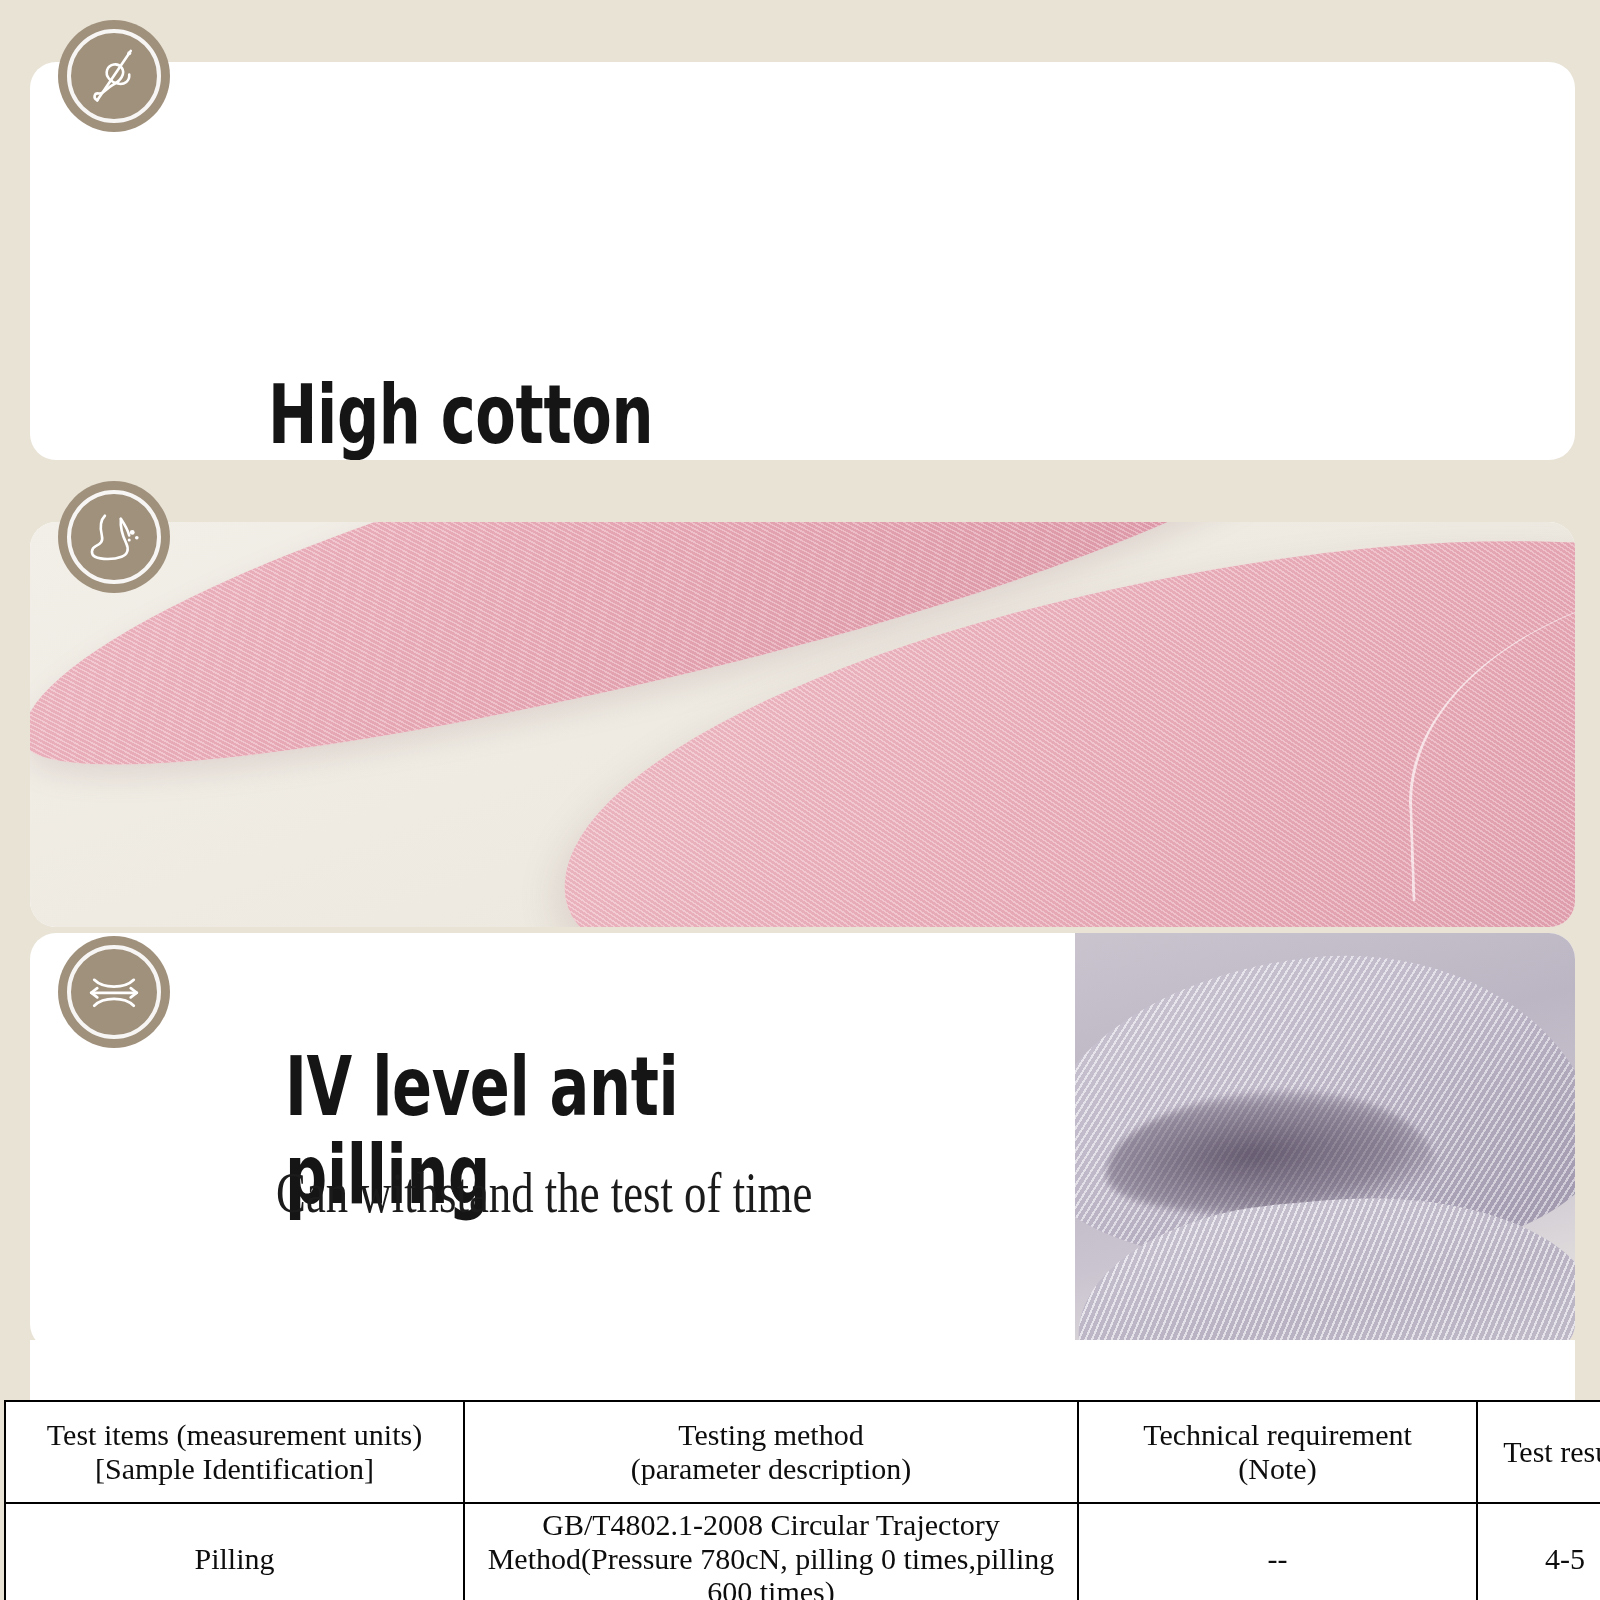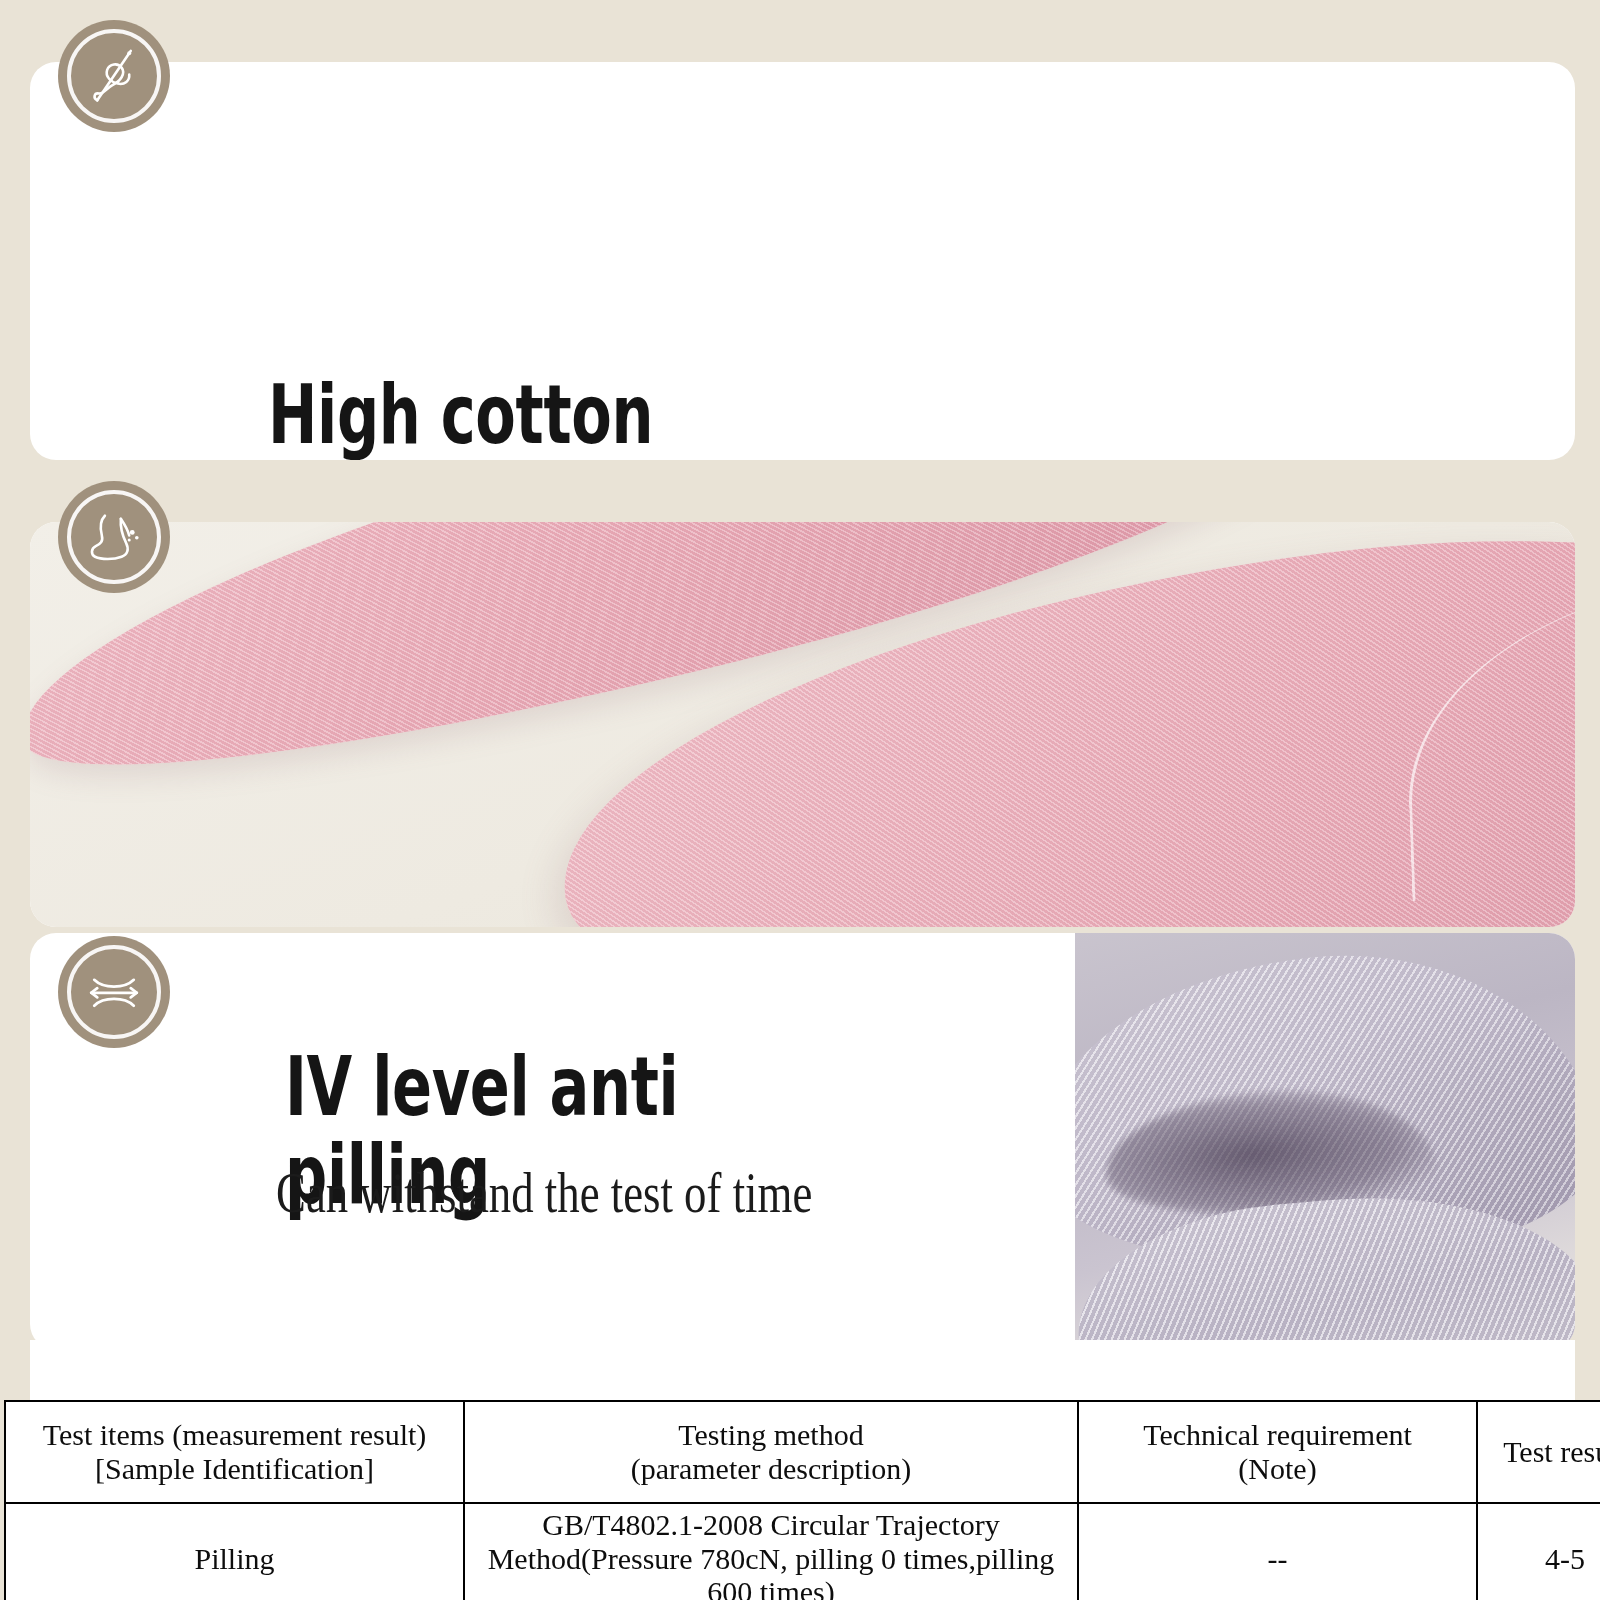--- a/index.html
+++ b/index.html
@@ -367,21 +367,21 @@
       <polyline points="28,45 20,51 28,57"></polyline>
       <polyline points="72,45 80,51 72,57"></polyline>
     </svg>
   </div>
 
   <div class="white-strip"></div>
 
   <table class="spec-table">
     <thead>
       <tr>
-        <th class="c1 nowrap-cell">Test items (measurement result)
+        <th class="c1 nowrap-cell">Test items (measurement units)
 [Sample Identification]</th>
         <th class="c2 nowrap-cell">Testing method
 (parameter description)</th>
         <th class="c3 nowrap-cell">Technical requirement
 (Note)</th>
         <th class="c4">Test result</th>
       </tr>
     </thead>
     <tbody>
       <tr>

